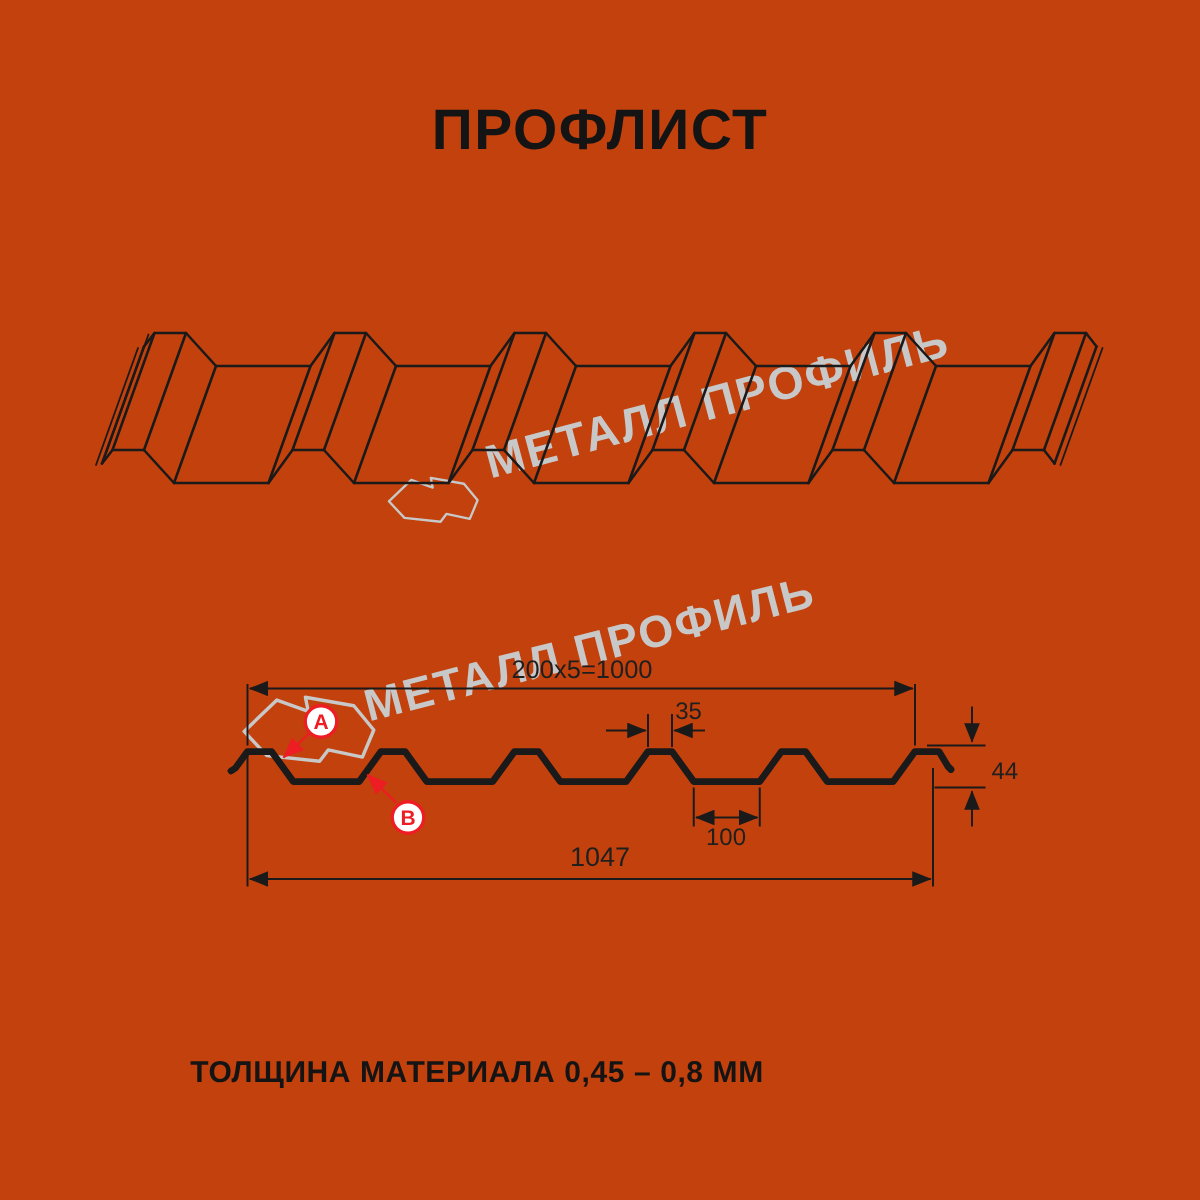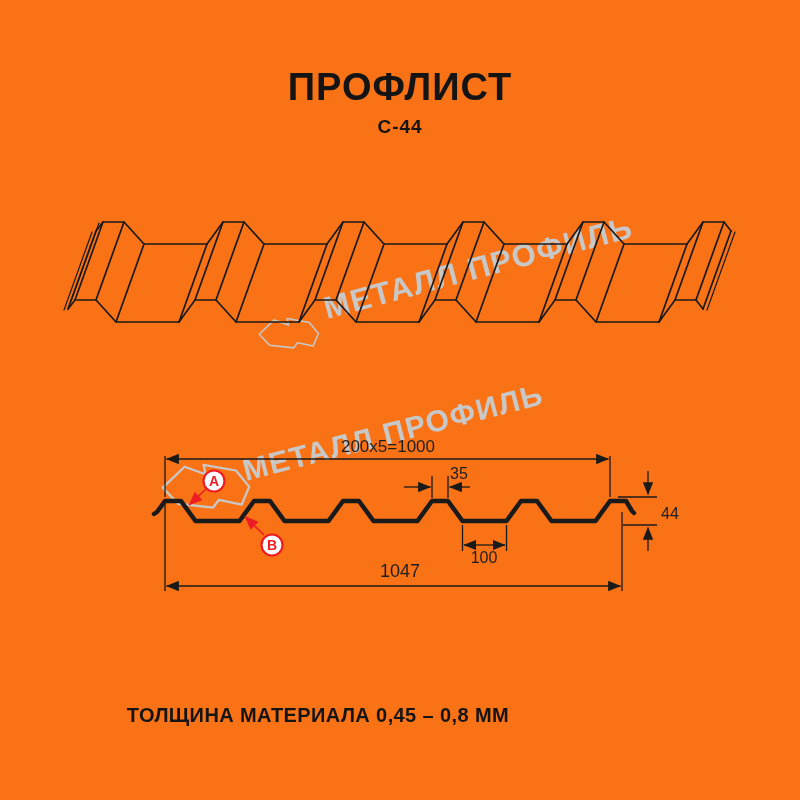--- a/index.html
+++ b/index.html
@@ -1,16 +1,16 @@
 <!DOCTYPE html>
 <html><head>
 <meta charset="utf-8">
 <style>
   html,body{margin:0;padding:0;background:#ffffff;}
-  .page{position:relative;width:800px;height:800px;background:#f97316;overflow:hidden;
+  .page{position:relative;width:800px;height:800px;background:#c2410c;overflow:hidden;
         font-family:"Liberation Sans","DejaVu Sans",sans-serif;color:#1a1a1a;}
   .title{position:absolute;top:66px;left:0;width:800px;text-align:center;
          font-size:38px;font-weight:800;letter-spacing:1px;color:#141414;}
   .subtitle{position:absolute;top:116px;left:0;width:800px;text-align:center;
             font-size:19px;font-weight:700;letter-spacing:1px;color:#141414;}
   .footer-note{position:absolute;top:704px;left:0;width:636px;text-align:center;
                font-size:20px;font-weight:700;letter-spacing:.4px;color:#141414;}
   svg{position:absolute;overflow:visible;}
   .svg3d{left:55px;top:190px;}
   .svgdim{left:130px;top:385px;}
@@ -19,21 +19,20 @@
            font-family:"Liberation Sans","DejaVu Sans",sans-serif;}
   .dim-text{fill:#1f1f1f;font-family:"Liberation Sans","DejaVu Sans",sans-serif;}
   .red-text{fill:#ee1c23;font-weight:700;font-family:"Liberation Sans","DejaVu Sans",sans-serif;}
 </style>
 </head>
 <body>
 
 <div class="page">
 
   <div class="title">ПРОФЛИСТ</div>
-  <div class="subtitle">С-44</div>
 
   <svg class="svg3d" width="700" height="165" viewBox="55 190 700 165" xmlns="http://www.w3.org/2000/svg">
     <defs>
       <g id="mplogo">
         <path d="M5,28 L28,6 L50,14 L48,4 L82,10 L96,27 L88,46 L64,41 L58,49 L21,45 Z" fill="none" stroke="#c8c8c8" stroke-width="2.4" stroke-linejoin="round"></path>
       </g>
     </defs>
 
     <g>
       <use href="#mplogo" transform="translate(256,316) scale(0.65)"></use>

